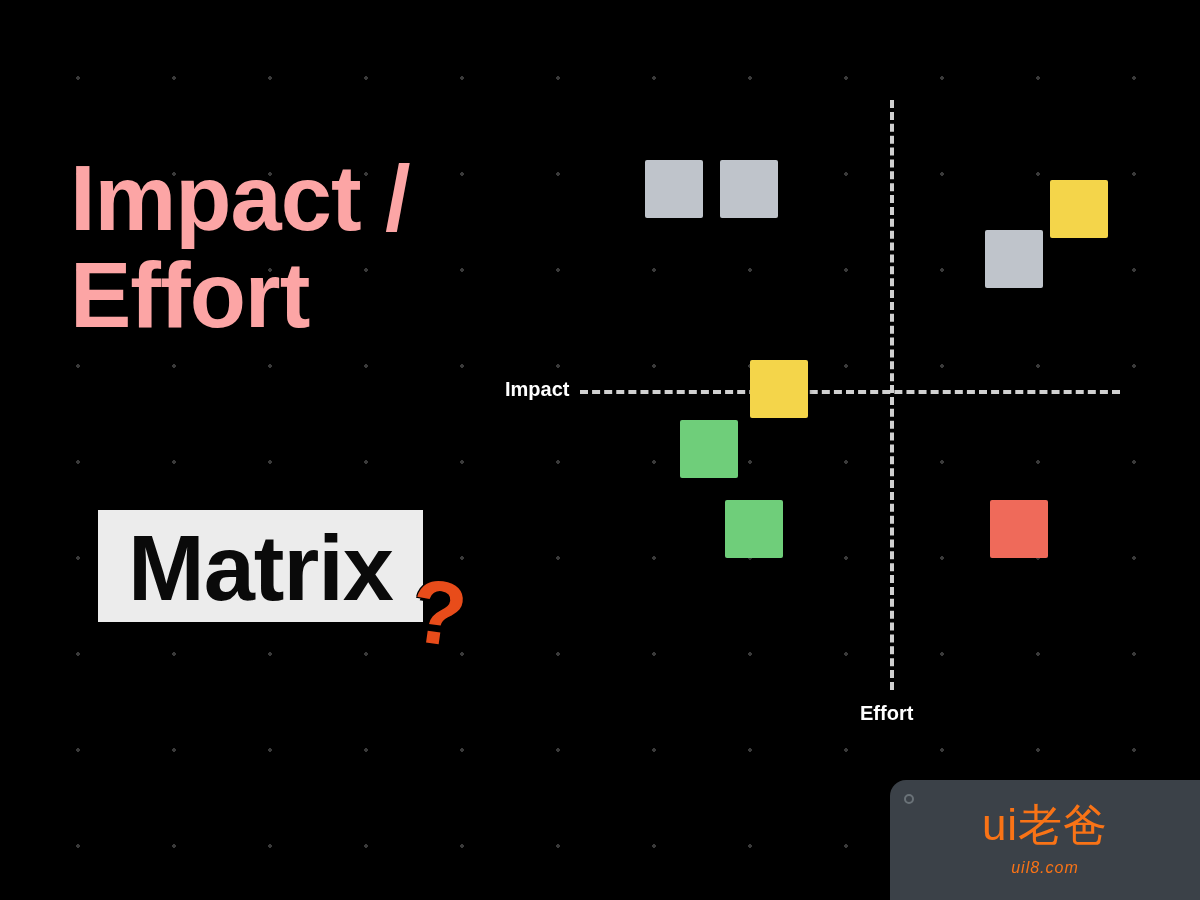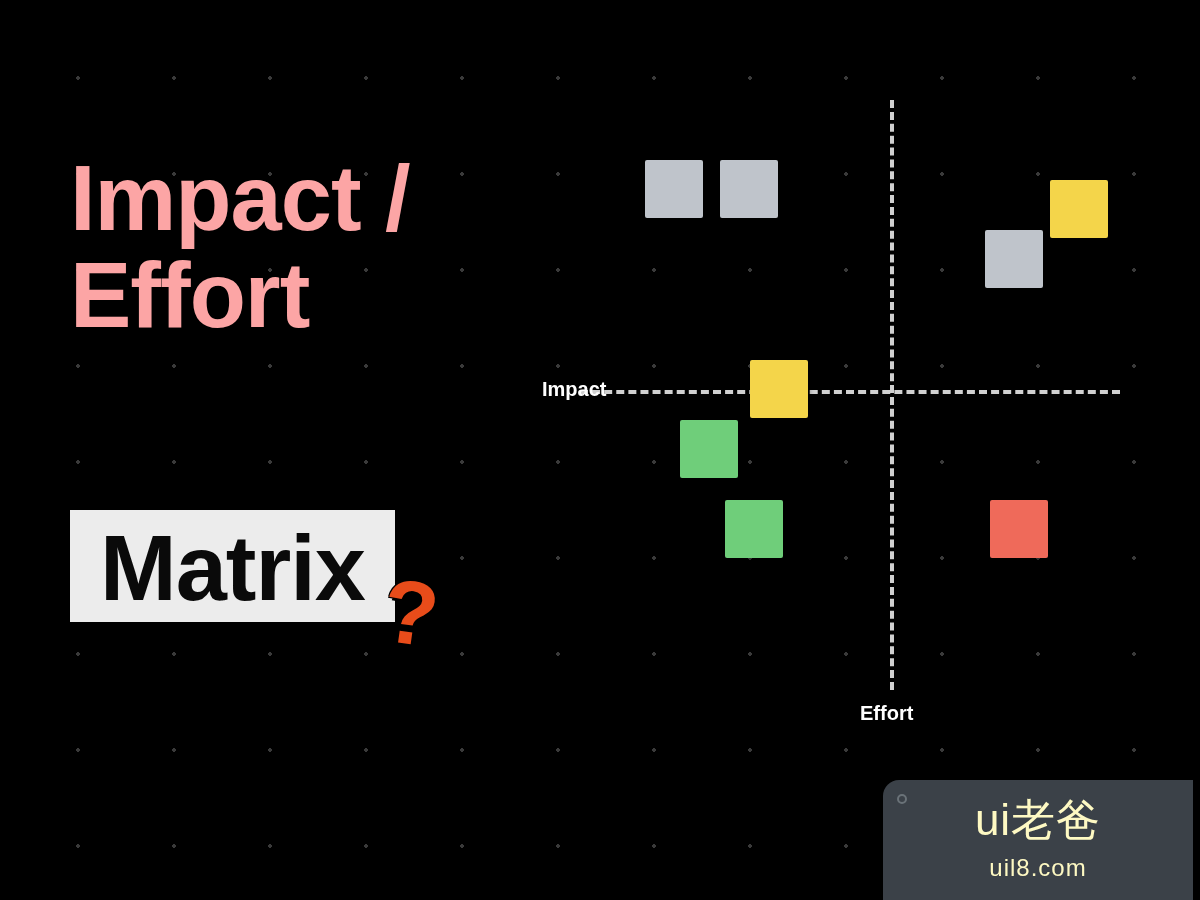--- a/index.html
+++ b/index.html
@@ -37,20 +37,21 @@
   }
   .matrix-box {
     background: #ececec;
     color: #0a0a0a;
     padding: 12px 30px 8px 30px;
     font-size: 92px;
     font-weight: 900;
     line-height: 1;
     letter-spacing: -1px;
     display: inline-block;
+    margin-left: 28px;
   }
   .qmark {
     font-size: 90px;
     font-weight: 900;
     color: #e84c1a;
     margin-left: -12px;
     margin-bottom: -36px;
     transform: rotate(8deg);
     text-shadow: 3px 3px 0 #000, -1px -1px 0 #000, 1px -1px 0 #000, -1px 1px 0 #000;
     line-height: 1;
@@ -75,62 +76,63 @@
     top: 290px;
     width: 540px;
     border-top: 4px dashed #d0d0d0;
   }
   .axis-label {
     position: absolute;
     color: #ffffff;
     font-size: 20px;
     font-weight: 700;
   }
-  .axis-label.impact { left: -55px; top: 278px; margin-left: 37px; }
+  .axis-label.impact { left: -55px; top: 278px; }
   .axis-label.effort { left: 300px; top: 602px; }
   .sticky {
     position: absolute;
     width: 58px;
     height: 58px;
     border-radius: 2px;
     box-shadow: 2px 2px 4px rgba(0,0,0,0.3);
   }
   .watermark {
     position: absolute;
-    right: 7px;
+    right: 0;
     bottom: 0;
     width: 310px;
     height: 120px;
     background: #3b4148;
     border-radius: 16px 0 0 0;
     display: flex;
     flex-direction: column;
     align-items: center;
     justify-content: center;
-    color: #fef9c3;
+    color: #f97316;
   }
   .watermark .dot {
     position: absolute;
     left: 14px;
     top: 14px;
     width: 10px;
     height: 10px;
     border: 2px solid #6a7278;
     border-radius: 50%;
   }
   .watermark .logo {
     font-size: 44px;
     font-weight: 400;
     letter-spacing: 1px;
     line-height: 1;
   }
   .watermark .url {
-    font-size: 24px;
+    font-size: 16px;
     margin-top: 12px;
     letter-spacing: 1px;
+    font-style: italic;
   }
 </style>
 </head>
 <body>
 
 <div class="dot-grid"></div>
 
 <div class="title-block">
   <div class="title-line">Impact /</div>
   <div class="title-line">Effort</div>

